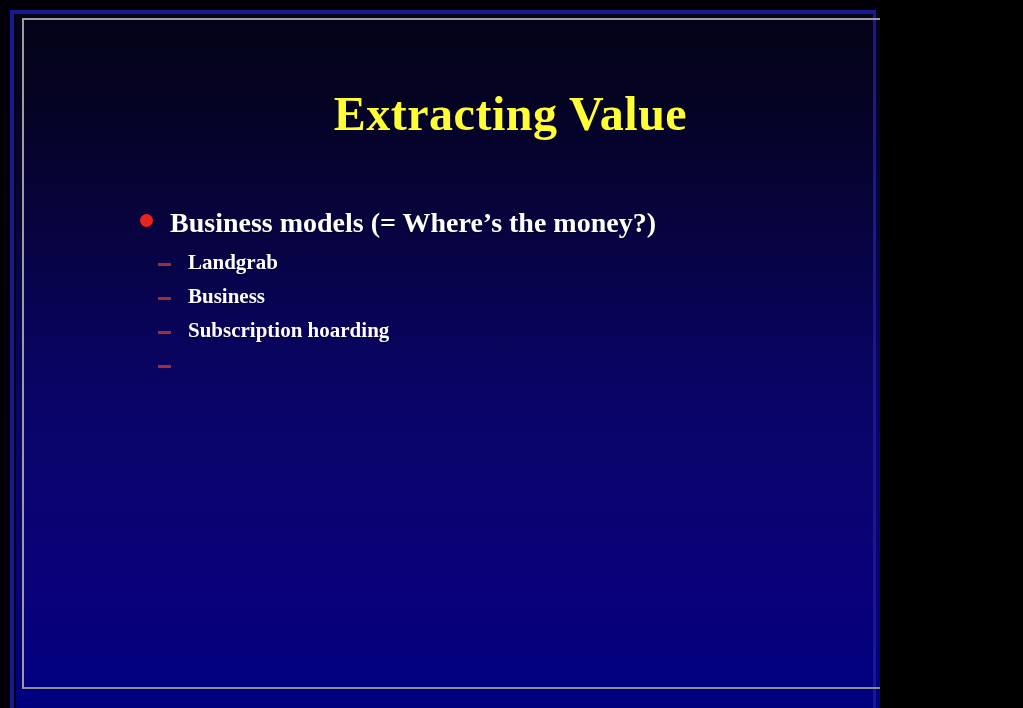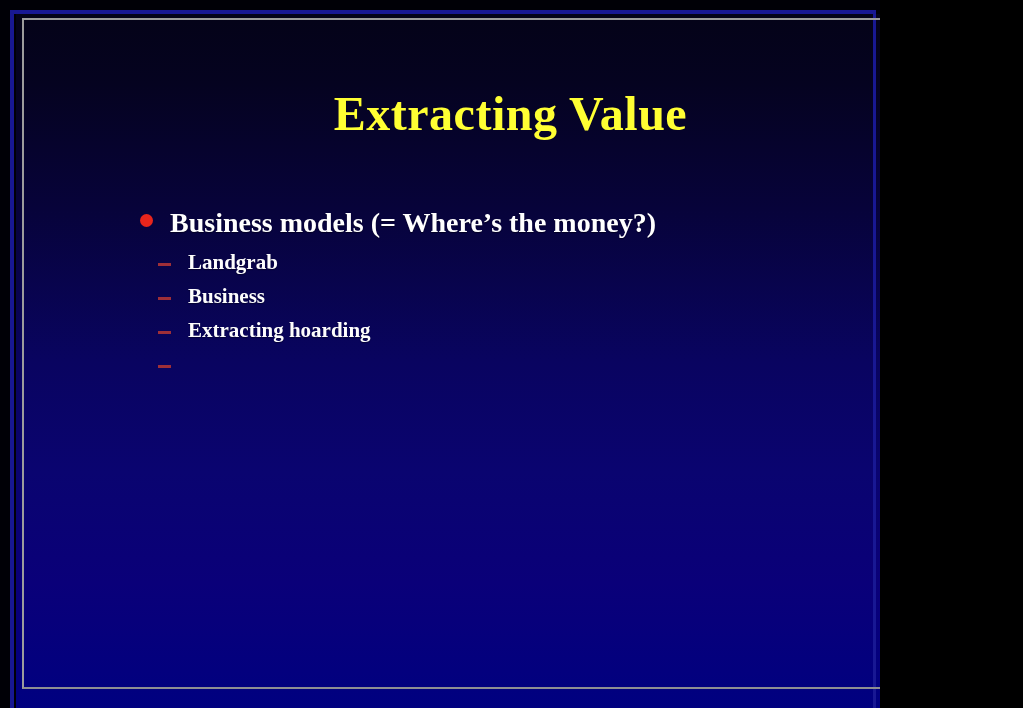--- a/index.html
+++ b/index.html
@@ -194,21 +194,21 @@
         </span>
         <span class="bullet-l2-text">Business</span>
       </li>
 
 
 
       <li class="bullet-l2">
         <span class="bullet-l2-marker">
           <span class="bullet-dash"></span>
         </span>
-        <span class="bullet-l2-text">Extracting hoarding</span>
+        <span class="bullet-l2-text">Subscription hoarding</span>
       </li>
 
       <li class="bullet-l2">
         <span class="bullet-l2-marker">
           <span class="bullet-dash"></span>
         </span>
       </li>
 
     </ul>
   </div>

